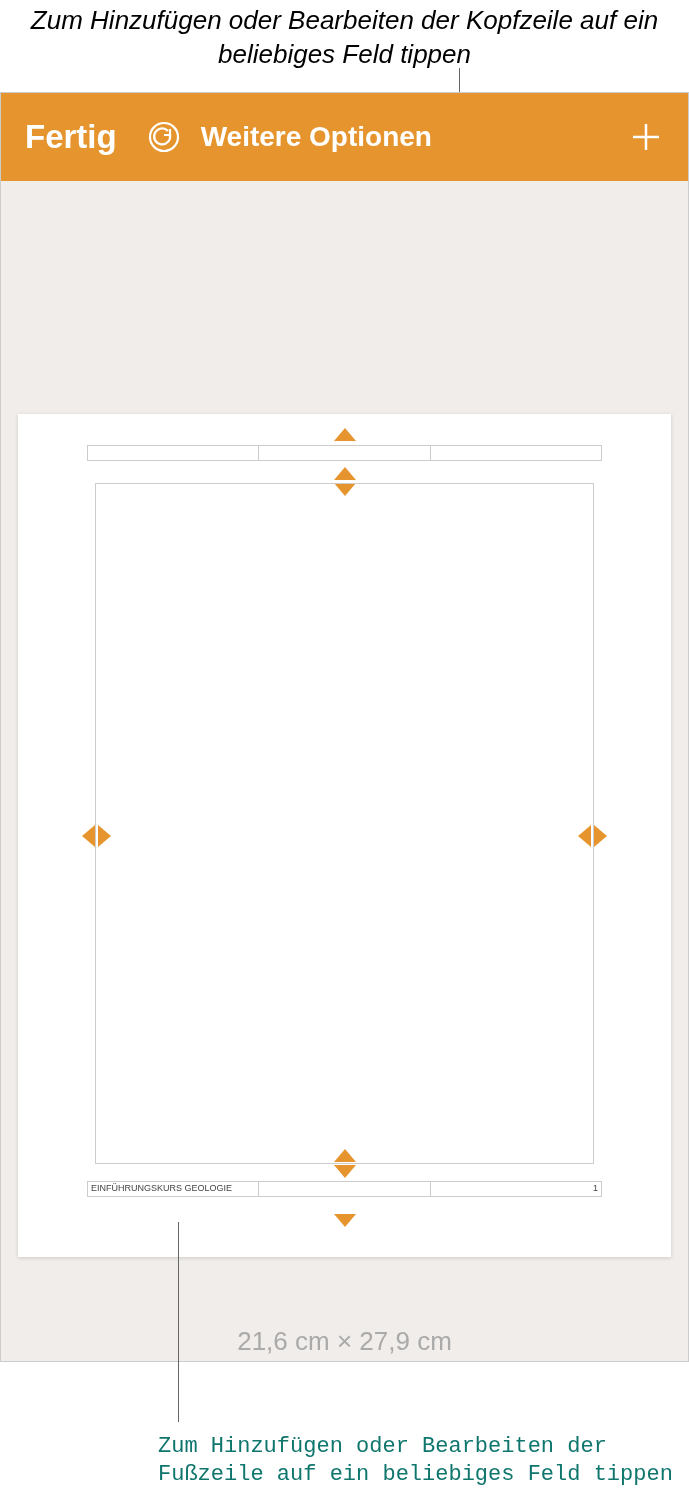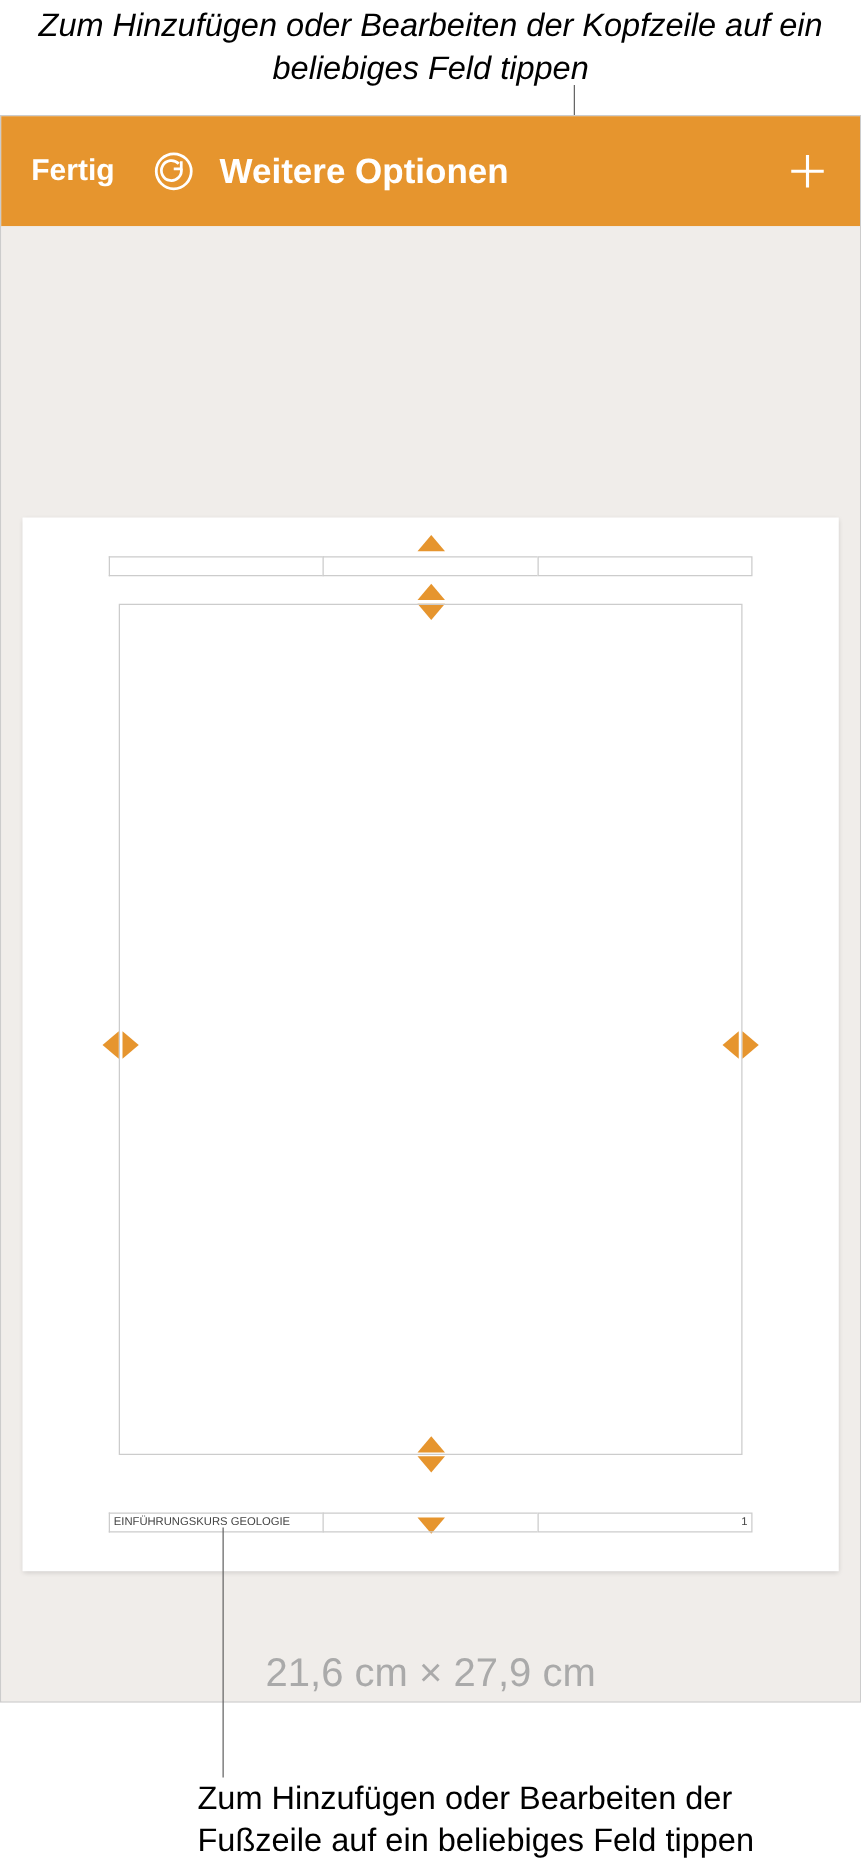--- a/index.html
+++ b/index.html
@@ -37,23 +37,24 @@
       left: 459px;
       height: 391px;
     }
     .callout-bottom {
       position: absolute;
       bottom: 2px;
       left: 158px;
       right: 0;
     }
     .callout-bottom-text {
-      font-size: 26px;
-      color: #000000;
+      font-size: 22px;
+      color: #0f766e;
       line-height: 1.3;
+      font-family: Liberation Mono, monospace;
     }
     .callout-line-bottom {
       position: absolute;
       width: 1px;
       background: #666;
       top: 1222px;
       left: 178px;
       height: 200px;
     }
     .app-frame {
@@ -68,21 +69,21 @@
     .toolbar {
       height: 88px;
       background: #e6952e;
       display: flex;
       align-items: center;
       padding: 0 24px;
       color: #fff;
       position: relative;
     }
     .toolbar-done {
-      font-size: 24px;
+      font-size: 33px;
       font-weight: 600;
       margin-right: 28px;
     }
     .toolbar-undo {
       width: 38px;
       height: 38px;
       margin-right: 18px;
       display: flex;
       align-items: center;
       justify-content: center;
@@ -140,21 +141,21 @@
     .body-area {
       position: absolute;
       top: 69px;
       left: 77px;
       right: 77px;
       bottom: 93px;
       border: 1px solid #ccc;
     }
     .footer-fields {
       position: absolute;
-      bottom: 31px;
+      bottom: 60px;
       left: 69px;
       right: 69px;
       height: 16px;
       display: flex;
     }
     .footer-fields .field {
       flex: 1;
       border: 1px solid #ccc;
       border-right: none;
       height: 16px;
@@ -233,21 +234,21 @@
       right: 64px;
       top: 50%;
       transform: translateY(-50%);
     }
     .dimensions {
       position: absolute;
       bottom: 4px;
       left: 0;
       right: 0;
       text-align: center;
-      font-size: 32px;
+      font-size: 26px;
       color: #aaa;
     }
   </style>
 </head>
 <body>
 
 <div class="callout-top">
   <div class="callout-top-text">Zum Hinzufügen oder Bearbeiten der Kopfzeile auf ein beliebiges Feld tippen</div>
 </div>
 <div class="callout-line-top"></div>

